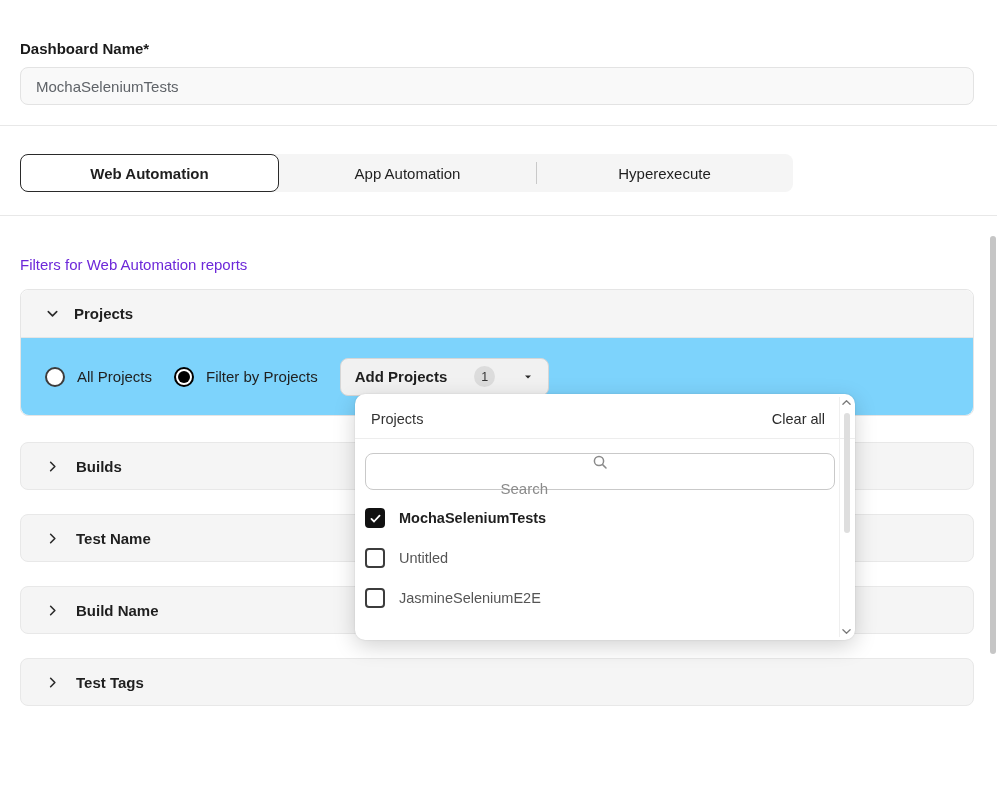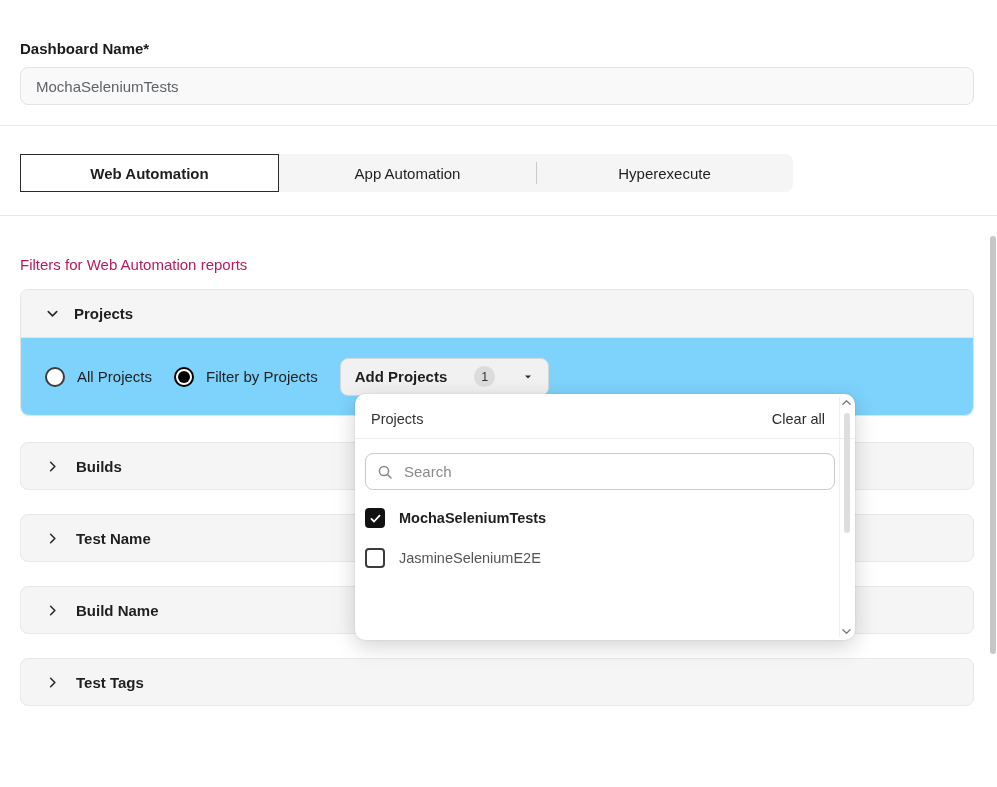--- a/index.html
+++ b/index.html
@@ -19,31 +19,31 @@
     margin-top: 10px; width: 100%; height: 38px;
     background: #f9f9f9; border: 1px solid #e3e3e3; border-radius: 8px;
     padding: 0 15px; font-size: 15px; color: #5f6368;
     font-family: "Liberation Sans", sans-serif; outline: none;
   }
 
   .divider { height: 1px; background: #e8e8e8; width: 100%; margin-top: 20px; }
   .divider.d2 { margin-top: 23px; }
 
   .section-label { margin-top: 26px; font-size: 15px; font-weight: 600; color: #1a1a1a; }
-  .filters-heading { margin-top: 24px; font-size: 15px; font-weight: 500; color: #be185d; }
+  .filters-heading { margin-top: 24px; font-size: 15px; font-weight: 500; color: #6d28d9; }
 
   .tabs {
     margin-top: 12px; width: 773px; height: 38px;
     background: #f5f5f5; border-radius: 8px;
     display: flex; align-items: stretch; position: relative;
   }
   .tab {
     flex: 1; display: flex; align-items: center; justify-content: center;
     font-size: 15px; color: #1f1f1f; cursor: pointer; position: relative;
-    border-radius: 0;
+    border-radius: 8px;
   }
   .tab.selected {
     background: #ffffff; border: 1.5px solid #2a2a2a; font-weight: 700;
   }
   .tab-sep {
     position: absolute; left: 0; top: 8px; bottom: 8px; width: 1px; background: #c9c9c9;
   }
 
   
   .acc-expanded { margin-top: 16px; border: 1px solid #e5e5e5; border-radius: 8px; }
@@ -98,21 +98,21 @@
   }
   .dd-header {
     display: flex; justify-content: space-between; align-items: center;
     height: 45px; padding: 6px 30px 0 16px;
     border-bottom: 1px solid #ededed; font-size: 14.5px; color: #333;
   }
   .dd-clear { cursor: pointer; color: #2b2b2b; }
   .dd-search {
     margin: 14px 20px 0 10px; height: 37px;
     border: 1px solid #c9c9c9; border-radius: 8px; background: #fff;
-    display: flex; align-items: center; gap: 9px; padding: 0 11px;
+    display: flex; align-items: center; gap: 9px; padding: 0 11px; flex-direction: column;
   }
   .dd-search input {
     border: none; outline: none; flex: 1; font-size: 15px; color: #333;
     font-family: "Liberation Sans", sans-serif; background: transparent;
   }
   .dd-search input::placeholder { color: #8a8a8a; }
   .dd-list { padding: 8px 0 0 10px; }
   .dd-item { display: flex; align-items: center; gap: 14px; height: 40px; cursor: pointer; }
   .checkbox {
     width: 20px; height: 20px; border: 2px solid #3c3c3c; border-radius: 4px;
@@ -262,20 +262,24 @@
     <div class="dd-item">
       <span class="checkbox checked">
         <svg width="13" height="13" viewBox="0 0 16 16">
             <path d="M3 8.5l3.2 3.2L13 4.5" fill="none" stroke="#ffffff" stroke-width="2.2" stroke-linecap="round" stroke-linejoin="round"></path>
           </svg>
       </span>
       <span class="dd-item-label primary">MochaSeleniumTests</span>
     </div>
     <div class="dd-item">
       <span class="checkbox"></span>
+      <span class="dd-item-label">Untitled</span>
+    </div>
+    <div class="dd-item">
+      <span class="checkbox"></span>
       <span class="dd-item-label">JasmineSeleniumE2E</span>
     </div>
   </div>
 
   <div class="dd-scrollbar">
     <span class="icon">
       <svg width="11" height="9" viewBox="0 0 12 10">
           <path d="M2 7l4-4 4 4" fill="none" stroke="#7a7a7a" stroke-width="1.4" stroke-linecap="round" stroke-linejoin="round"></path>
         </svg>
     </span>

